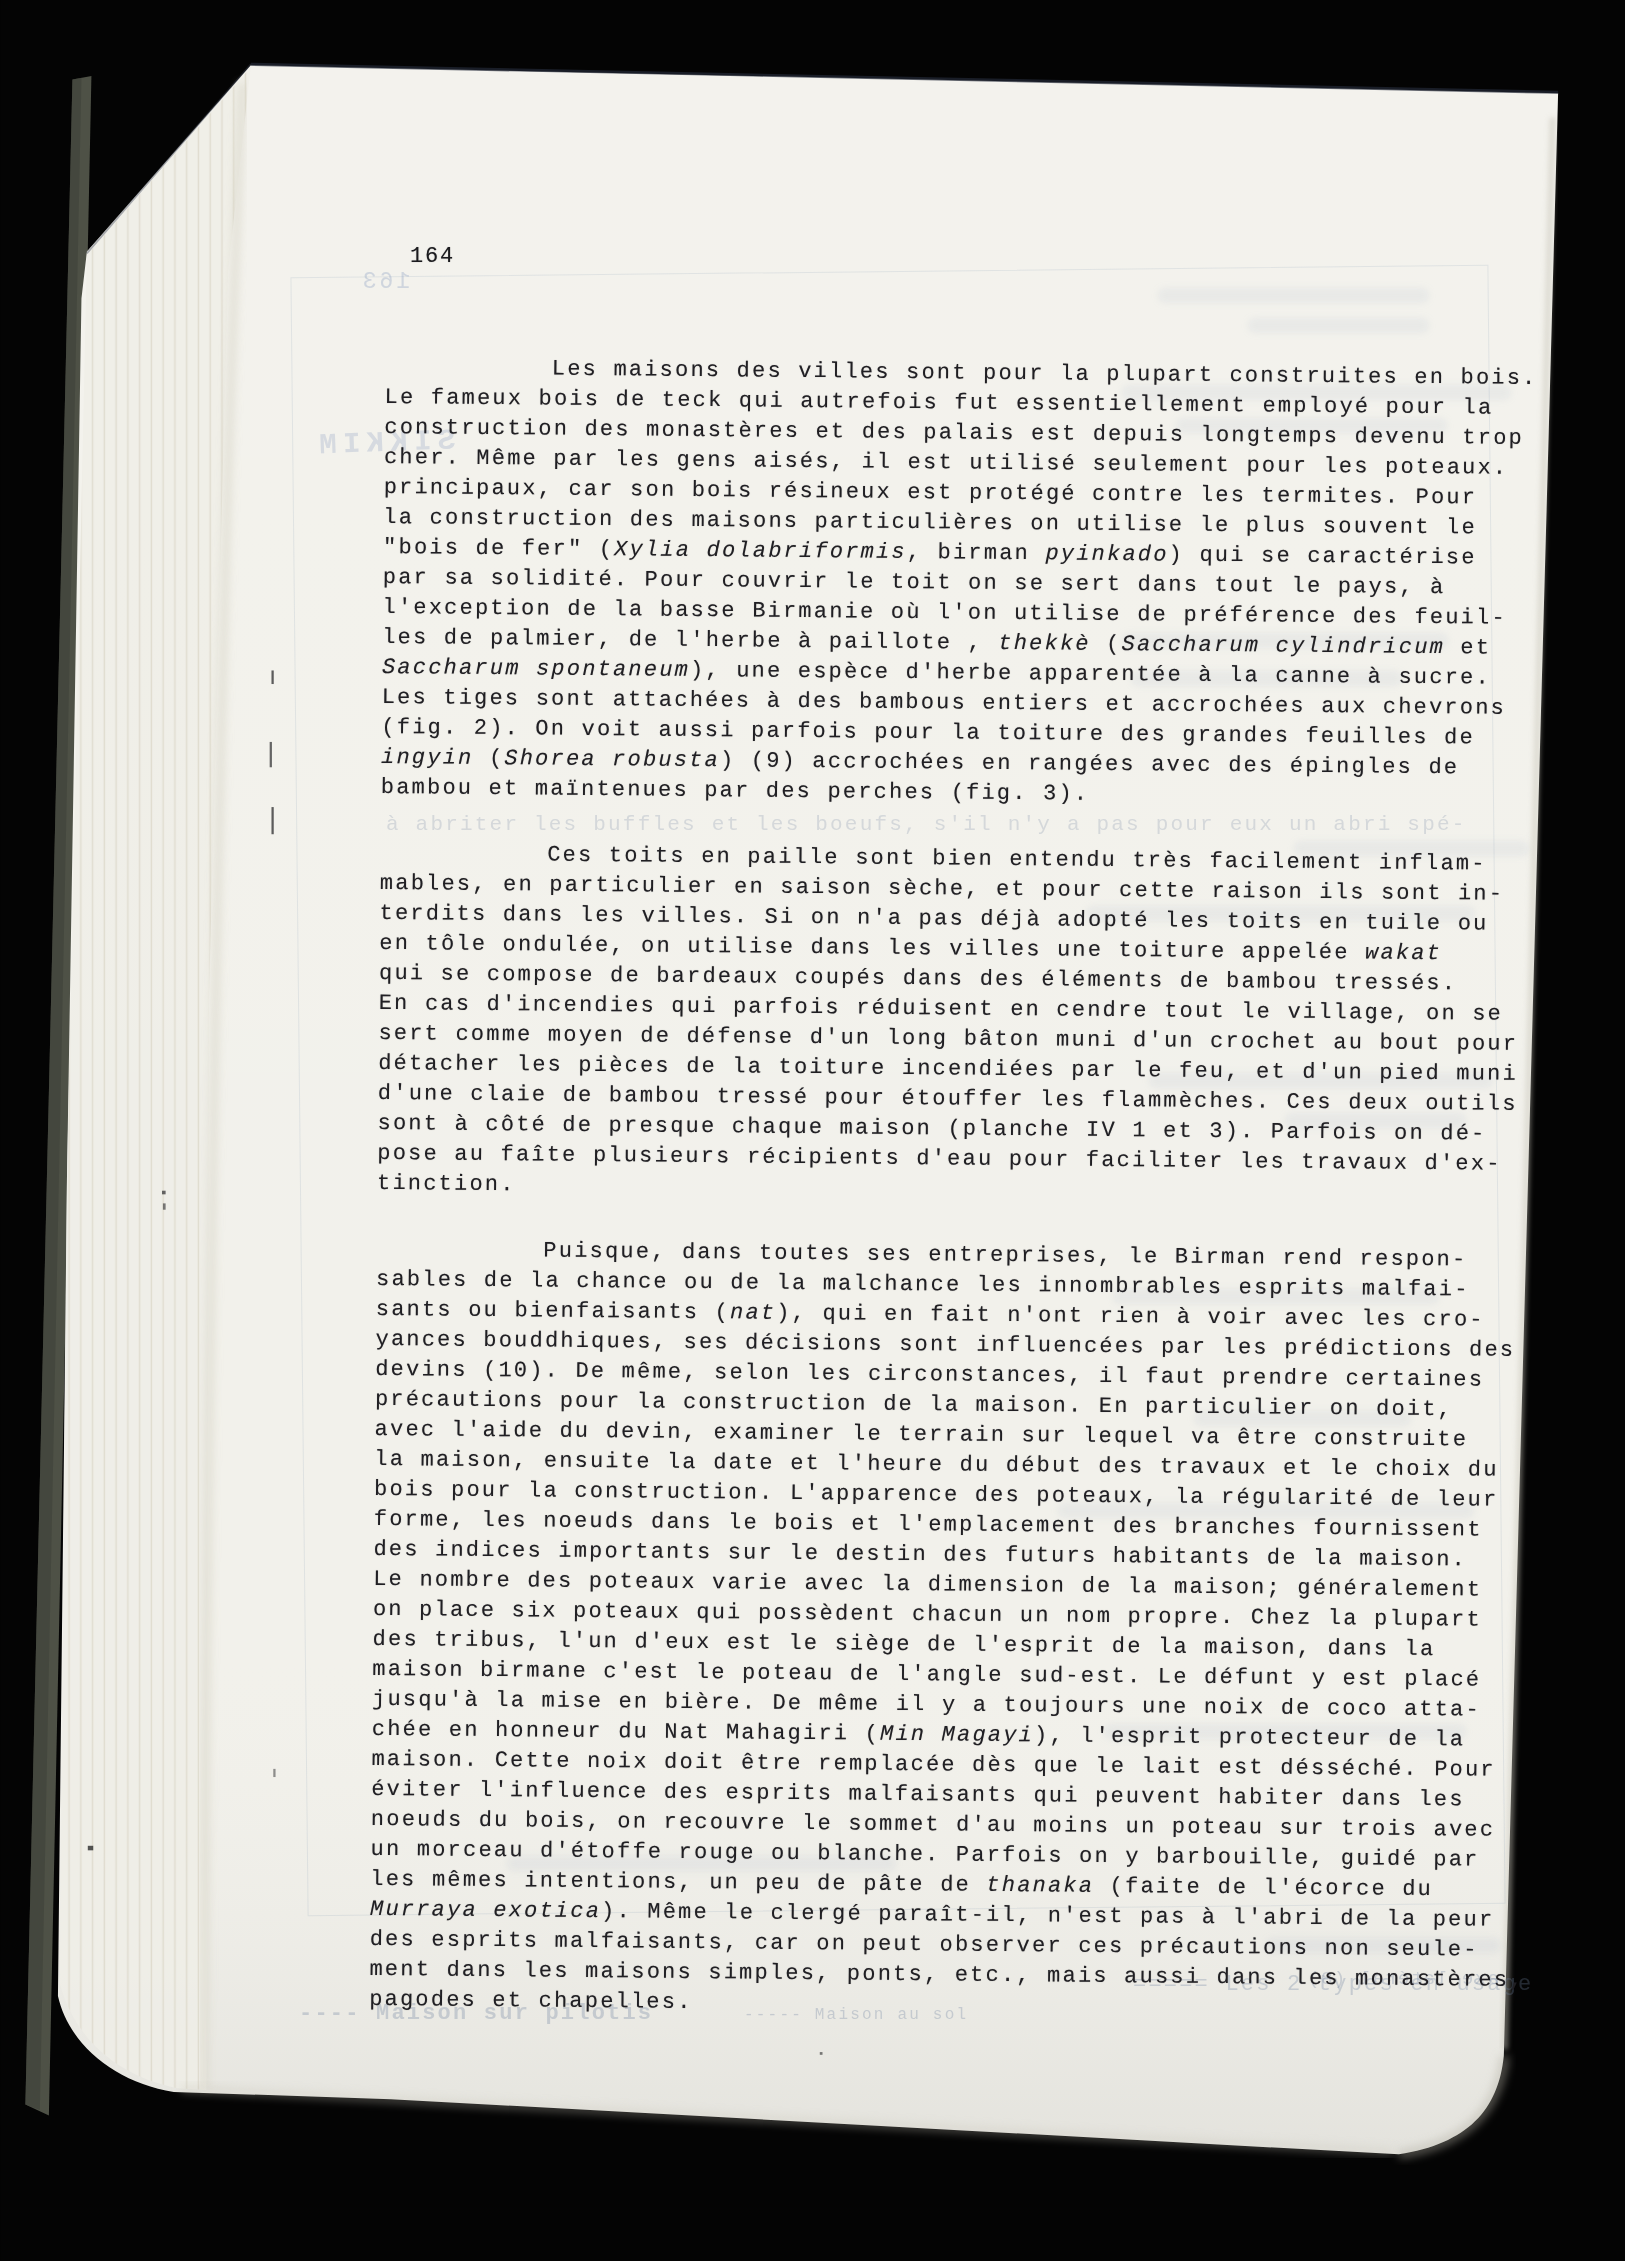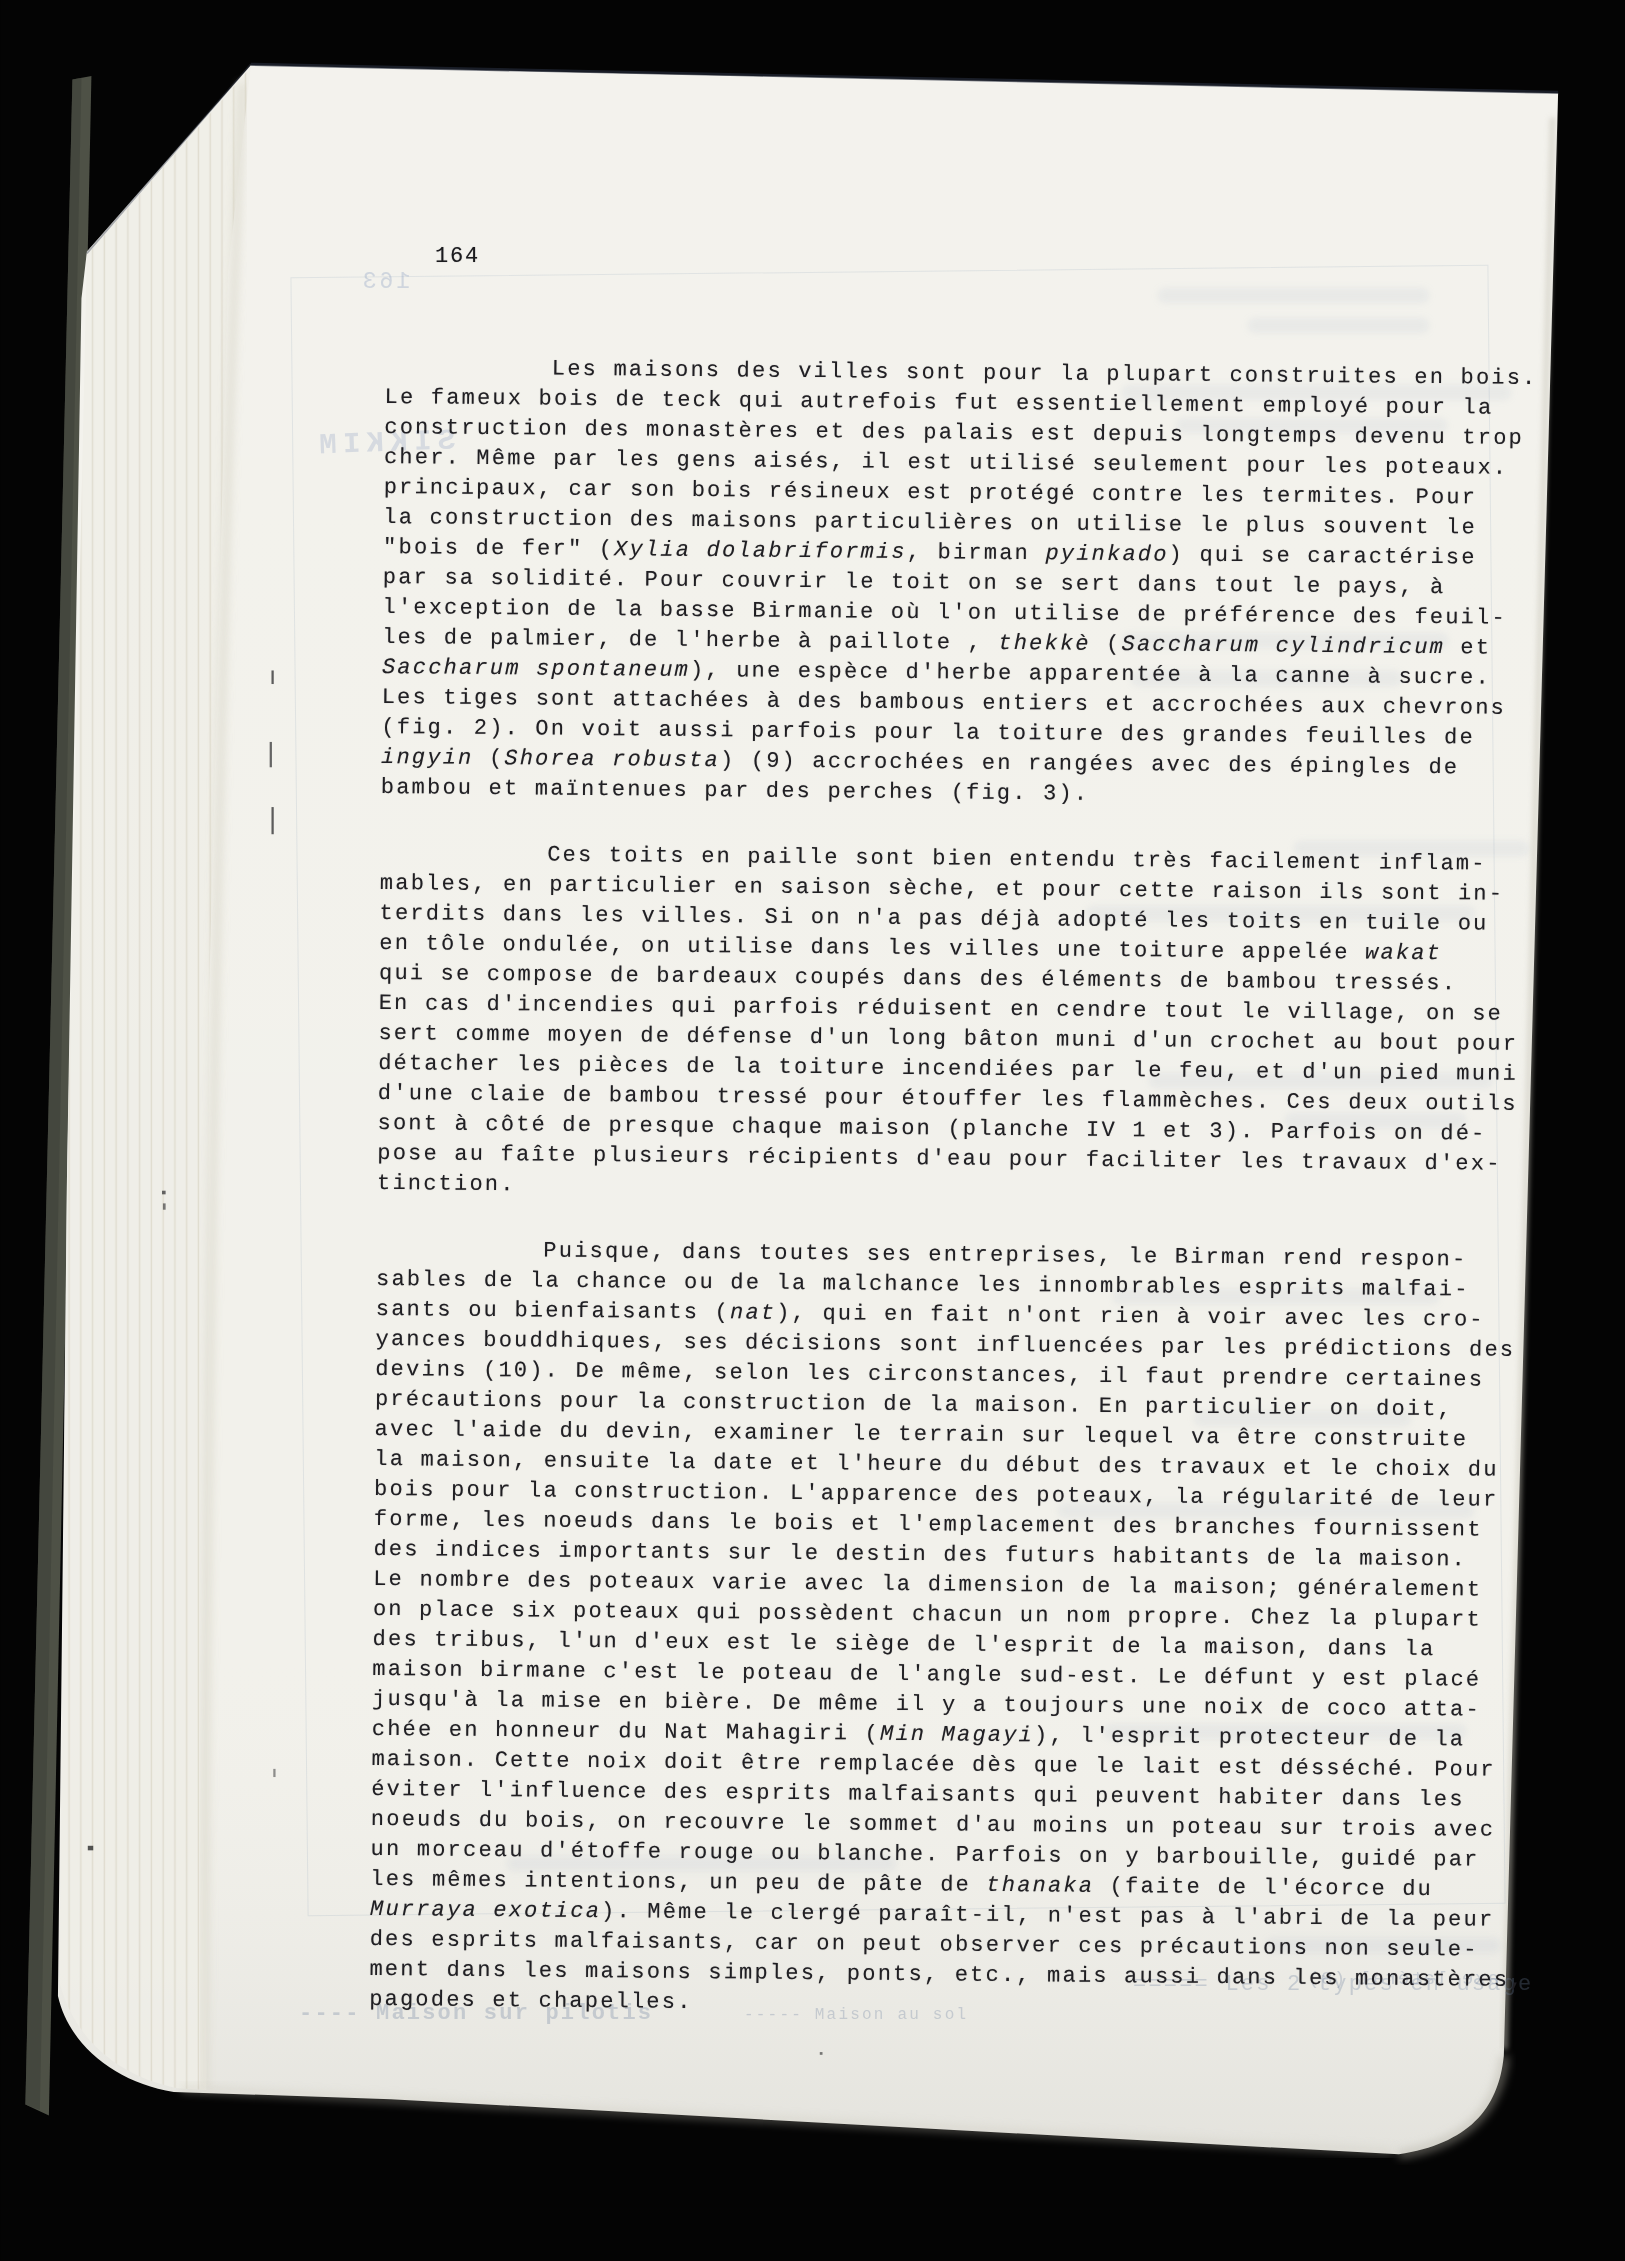--- a/index.html
+++ b/index.html
@@ -22,21 +22,21 @@
   #ghost-line1{left:386px;top:783px;font-size:21px;letter-spacing:2.2px;color:rgba(115,132,162,0.24);}
   #ghost-line2{left:386px;top:813px;font-size:21px;letter-spacing:2.2px;color:rgba(115,132,162,0.24);}
   #ghost-axe{left:1294px;top:1968px;font-size:19px;letter-spacing:1.4px;color:rgba(115,132,162,0.30);}
   #ghost-legend-pilotis{left:299px;top:2001px;font-size:22px;letter-spacing:2.2px;font-weight:bold;}
   #ghost-legend-sol{left:744px;top:2006px;font-size:16px;letter-spacing:2.2px;}
   #ghost-legend-usage{left:1133px;top:1972px;font-size:22px;letter-spacing:2.2px;}
   .blob{position:absolute;height:14.5px;border-radius:7.2px;background:rgba(140,158,190,0.10);
         filter:blur(3.6px);}
   
   #page-number{
-    position:absolute;left:435px;top:244px;font-size:22px;letter-spacing:1.8px;
+    position:absolute;left:410px;top:244px;font-size:22px;letter-spacing:1.8px;
     color:#1b1b1e;text-shadow:0 0 0.9px rgba(25,25,30,0.45);
   }
   #text-block{
     position:absolute;left:385px;top:353px;width:1176px;
     font-size:22px;line-height:30px;letter-spacing:2.2px;
     color:#201f23;text-shadow:0 0 0.9px rgba(25,25,30,0.40);
     transform:rotate(0.55deg);transform-origin:0 0;
     white-space:pre;
   }
   .para + .para{margin-top:36px;}
@@ -102,20 +102,21 @@
     <rect x="97" y="2040" width="6" height="5" opacity="0.8"></rect>
     <rect x="302" y="1955" width="2.5" height="9" opacity="0.5"></rect>
     <rect x="906" y="2268" width="3" height="3" opacity="0.6"></rect>
   </g>
 </svg>
 
 <div class="ghost-layer">
   <div id="ghost-frame"></div>
   <div id="ghost-163" class="ghost mirrored">163</div>
   <div id="ghost-sikkim" class="ghost">SIKKIM</div>
+  <div id="ghost-line2" class="ghost">à abriter les buffles et les boeufs, s'il n'y a pas pour eux un abri spé-</div>
   <div id="ghost-axe" class="ghost mirrored">axe latéral (8).</div>
   <div id="ghost-legend-pilotis" class="ghost">---- Maison sur pilotis</div>
   <div id="ghost-legend-sol" class="ghost">----- Maison au sol</div>
   <div id="ghost-legend-usage" class="ghost">===== Les 2 types en usage</div>
   <div id="ghost-blobs">
       <div class="blob" style="left: 1158px; top: 288px; width: 271px;"></div>
       <div class="blob" style="left: 1248px; top: 318px; width: 181px;"></div>
       <div class="blob" style="left: 1122px; top: 385px; width: 389px;"></div>
       <div class="blob" style="left: 1176px; top: 418px; width: 271px;"></div>
       <div class="blob" style="left: 1122px; top: 633px; width: 326px;"></div>

